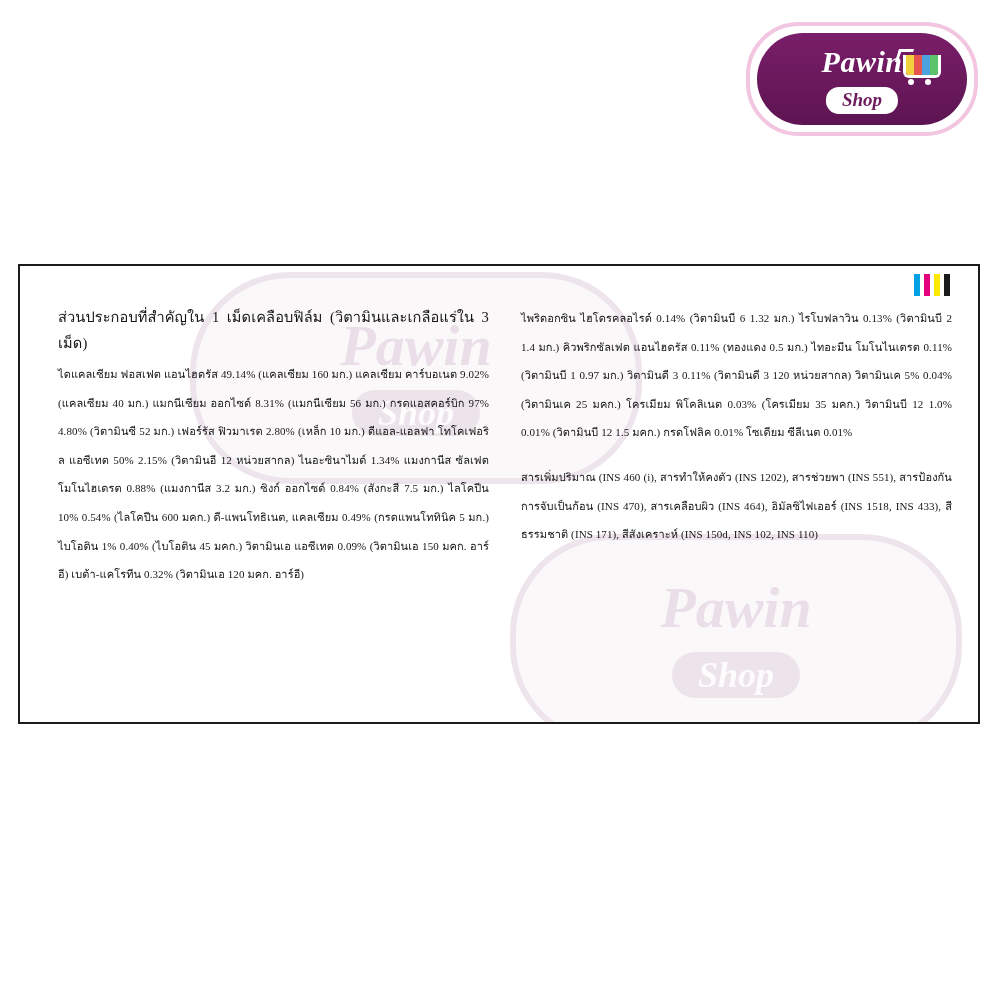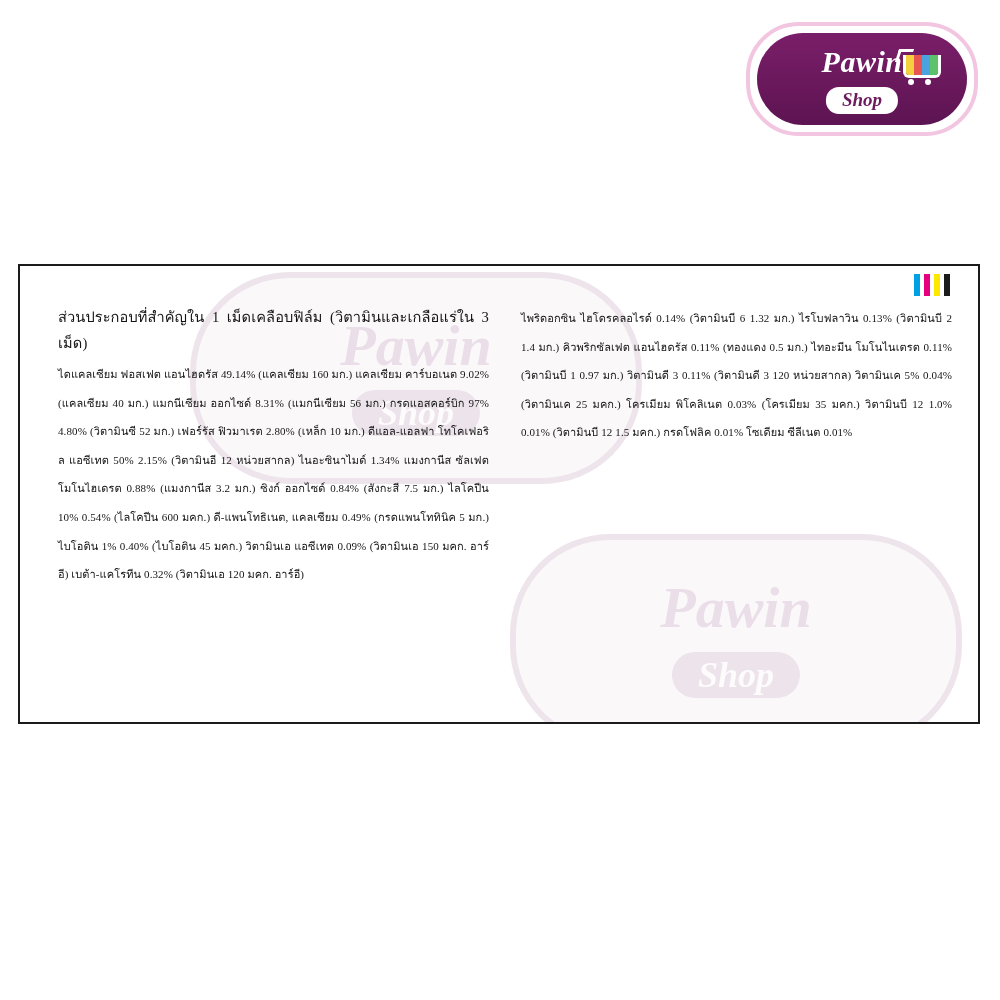--- a/index.html
+++ b/index.html
@@ -247,16 +247,17 @@
     <i class="reg-k"></i>
   </div>
 
   <div class="cols">
     <div class="col">
       <p class="heading">ส่วนประกอบที่สำคัญใน 1 เม็ดเคลือบฟิล์ม (วิตามินและเกลือแร่ใน 3 เม็ด)</p>
       <p>ไดแคลเซียม ฟอสเฟต แอนไฮดรัส 49.14% (แคลเซียม 160 มก.) แคลเซียม คาร์บอเนต 9.02% (แคลเซียม 40 มก.) แมกนีเซียม ออกไซด์ 8.31% (แมกนีเซียม 56 มก.) กรดแอสคอร์บิก 97% 4.80% (วิตามินซี 52 มก.)  เฟอร์รัส ฟิวมาเรต 2.80% (เหล็ก 10 มก.) ดีแอล-แอลฟา โทโคเฟอริล แอซีเทต 50% 2.15% (วิตามินอี 12 หน่วยสากล) ไนอะซินาไมด์ 1.34% แมงกานีส ซัลเฟต โมโนไฮเดรต 0.88% (แมงกานีส 3.2 มก.) ซิงก์ ออกไซด์ 0.84% (สังกะสี 7.5 มก.) ไลโคปีน 10% 0.54% (ไลโคปีน 600 มคก.) ดี-แพนโทธิเนต, แคลเซียม 0.49% (กรดแพนโททินิค 5 มก.) ไบโอติน 1% 0.40% (ไบโอติน 45 มคก.) วิตามินเอ แอซีเทต 0.09% (วิตามินเอ 150 มคก. อาร์อี)  เบต้า-แคโรทีน 0.32% (วิตามินเอ 120 มคก. อาร์อี)</p>
     </div>
     <div class="col">
       <p>ไพริดอกซิน ไฮโดรคลอไรด์ 0.14% (วิตามินบี 6 1.32 มก.) ไรโบฟลาวิน 0.13% (วิตามินบี 2 1.4 มก.) คิวพริกซัลเฟต แอนไฮดรัส 0.11% (ทองแดง 0.5 มก.) ไทอะมีน โมโนไนเตรต 0.11% (วิตามินบี 1 0.97 มก.) วิตามินดี 3 0.11% (วิตามินดี 3 120 หน่วยสากล) วิตามินเค 5% 0.04% (วิตามินเค 25 มคก.) โครเมียม พิโคลิเนต 0.03% (โครเมียม 35 มคก.) วิตามินบี 12 1.0% 0.01% (วิตามินบี 12 1.5 มคก.) กรดโฟลิค 0.01% โซเดียม ซีลีเนต 0.01%</p>
+      <p class="block-gap">สารเพิ่มปริมาณ (INS 460 (i), สารทำให้คงตัว (INS 1202), สารช่วยพา (INS 551), สารป้องกันการจับเป็นก้อน (INS 470), สารเคลือบผิว (INS 464), อิมัลซิไฟเออร์ (INS 1518, INS 433), สีธรรมชาติ (INS 171), สีสังเคราะห์ (INS 150d, INS 102, INS 110)</p>
     </div>
   </div>
 
 </div>
 
 </body></html>

